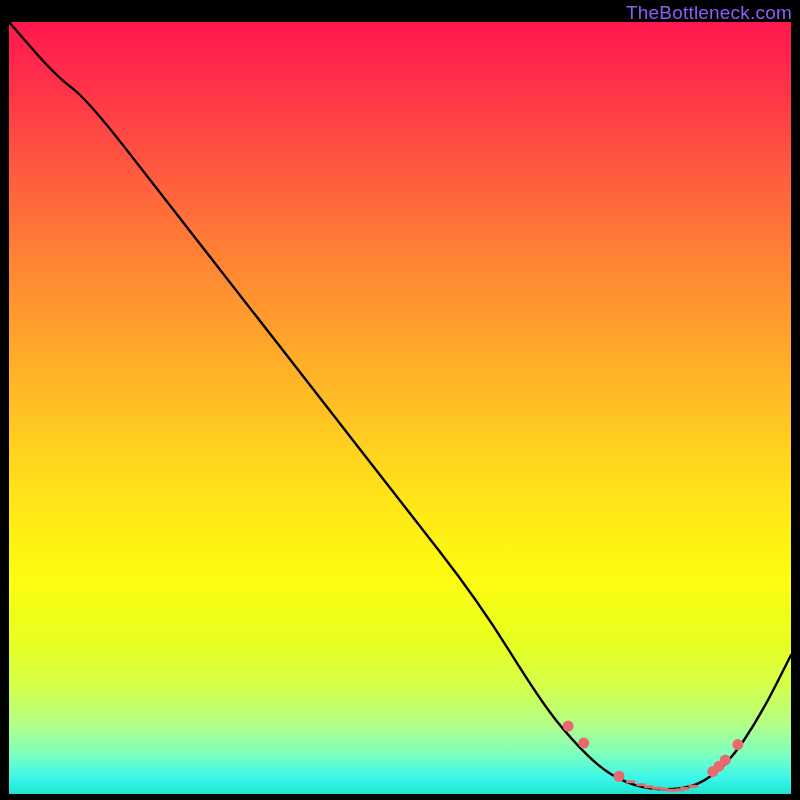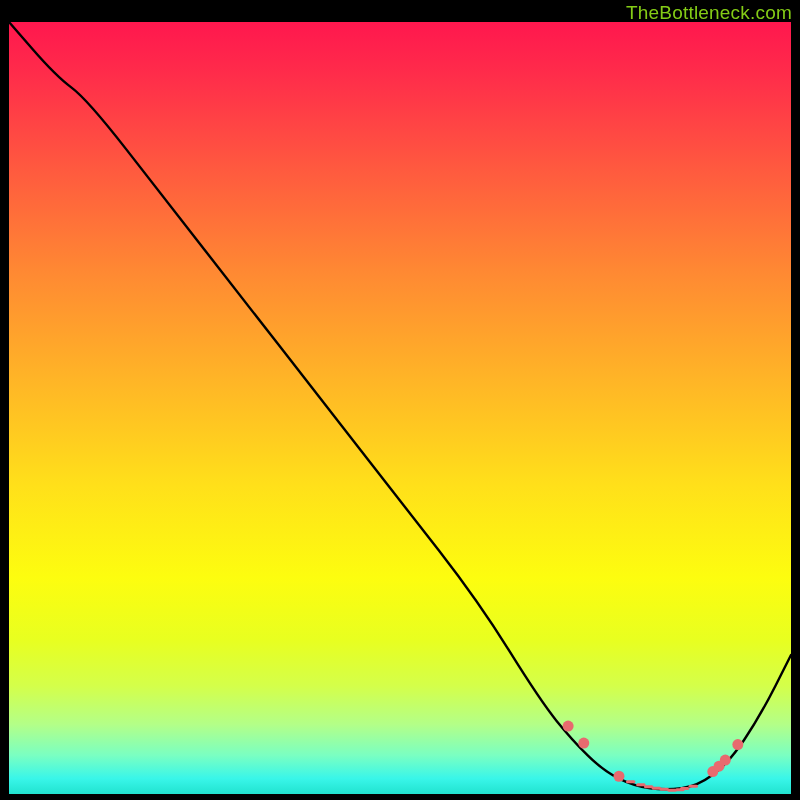--- a/index.html
+++ b/index.html
@@ -29,21 +29,21 @@
       #39f6e9 98%,
       #21e3cf 100%);
   }
   .watermark {
     position: absolute;
     top: 2px;
     right: 8px;
     font-family: Arial, Helvetica, sans-serif;
     font-size: 19px;
     font-weight: 400;
-    color: #84cc16;
+    color: #8b5cf6;
     letter-spacing: 0.2px;
   }
   svg.plot {
     position: absolute;
     inset: 0;
     width: 100%;
     height: 100%;
     overflow: visible;
   }
   .curve {

